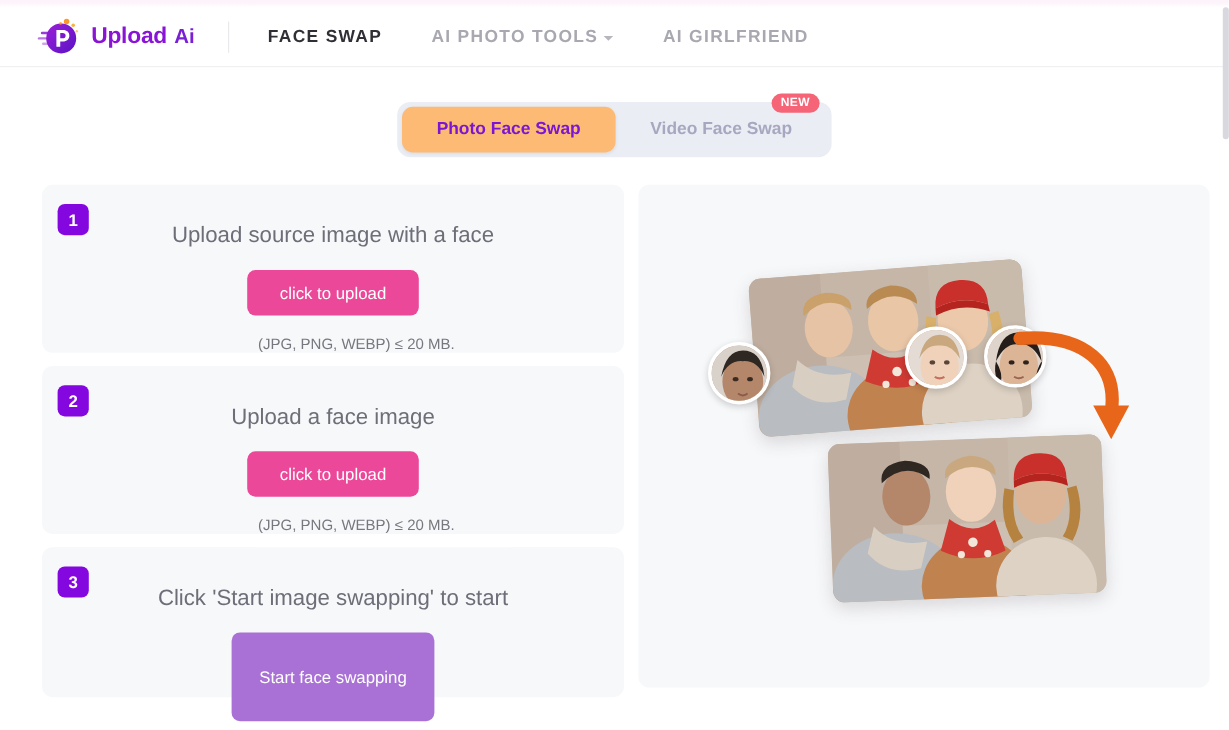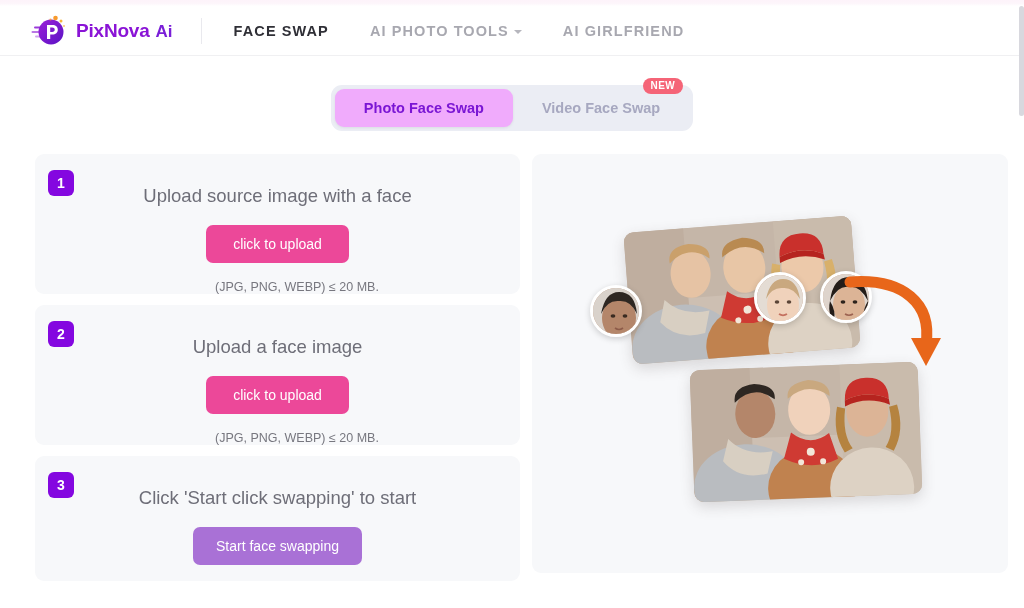--- a/index.html
+++ b/index.html
@@ -69,21 +69,21 @@
     display: flex; align-items: center;
     background: #ebedf4; border-radius: 11px;
     padding: 4px; position: relative;
   }
   .tab {
     font-size: 14.5px; font-weight: 700;
     padding: 11px 29px; border-radius: 9px;
     cursor: pointer; white-space: nowrap;
     position: relative;
   }
-  .tab.active { background: #f0abfc; color: #7a16d4; box-shadow: 0 1px 3px rgba(0,0,0,.07); }
+  .tab.active { background: #fdba74; color: #7a16d4; box-shadow: 0 1px 3px rgba(0,0,0,.07); }
   .tab.inactive { color: #a7a8c0; }
   .new-badge {
     position: absolute; top: -11px; right: 6px;
     background: #f56477; color: #ffffff;
     font-size: 10px; font-weight: 700; letter-spacing: .4px;
     padding: 3px 8px 3px 8px; border-radius: 9px;
     line-height: 1;
   }
 
   
@@ -121,21 +121,21 @@
     border: none; border-radius: 7px;
     padding: 11px 27px; cursor: pointer;
     font-family: inherit;
     text-align: center;
   }
   .start-btn {
     margin-top: 18px;
     background: #a971d6; color: #ffffff;
     font-size: 14px; font-weight: 400;
     border: none; border-radius: 7px;
-    padding: 11px 23px; cursor: pointer;
+    padding: 29px 23px; cursor: pointer;
     font-family: inherit;
   }
   .hint {
     margin-top: 17px; font-size: 12.5px; color: #77777f; margin-left: 39px;
   }
 
   
   .right-col {
     flex: 1; height: 419px;
     background: #f7f8fa; border-radius: 9px;
@@ -196,21 +196,21 @@
         <rect x="4" y="12.5" width="9" height="2" rx="1" fill="#8a1ad2" opacity=".85"></rect>
         <rect x="1.5" y="17" width="11" height="2" rx="1" fill="#8a1ad2" opacity=".6"></rect>
         <rect x="5" y="21.5" width="8" height="2" rx="1" fill="#8a1ad2" opacity=".4"></rect>
         <circle cx="25.5" cy="4" r="2.3" fill="#f79a2e"></circle>
         <circle cx="31" cy="7" r="1.5" fill="#f7b33a"></circle>
         <circle cx="20.5" cy="5.5" r="1.1" fill="#f79a2e" opacity=".8"></circle>
         <circle cx="34" cy="12" r="1" fill="#f7b33a" opacity=".7"></circle>
       </svg>
     </div>
     <div class="logo-text">
-      <span class="logo-pix">PixNova</span>
+      <span class="logo-pix">Upload</span>
       <span class="logo-ai">Ai</span>
     </div>
   </div>
 
   <div class="nav-sep"></div>
 
   <nav class="nav">
     <div class="nav-item active">
       <span>FACE SWAP</span>
     </div>
@@ -249,21 +249,21 @@
 
     <div class="step-card s2">
       <div class="step-badge">2</div>
       <div class="step-title">Upload a face image</div>
       <button class="upload-btn">click to upload</button>
       <div class="hint">(JPG, PNG, WEBP) ≤ 20 MB.</div>
     </div>
 
     <div class="step-card s3">
       <div class="step-badge">3</div>
-      <div class="step-title">Click 'Start click swapping' to start</div>
+      <div class="step-title">Click 'Start image swapping' to start</div>
       <button class="start-btn">Start face swapping</button>
     </div>
 
   </div>
 
   <div class="right-col">
     <div class="illus">
 
       <div class="photo photo-top">
         <svg width="228" height="132" viewBox="0 0 228 132" preserveAspectRatio="none">

